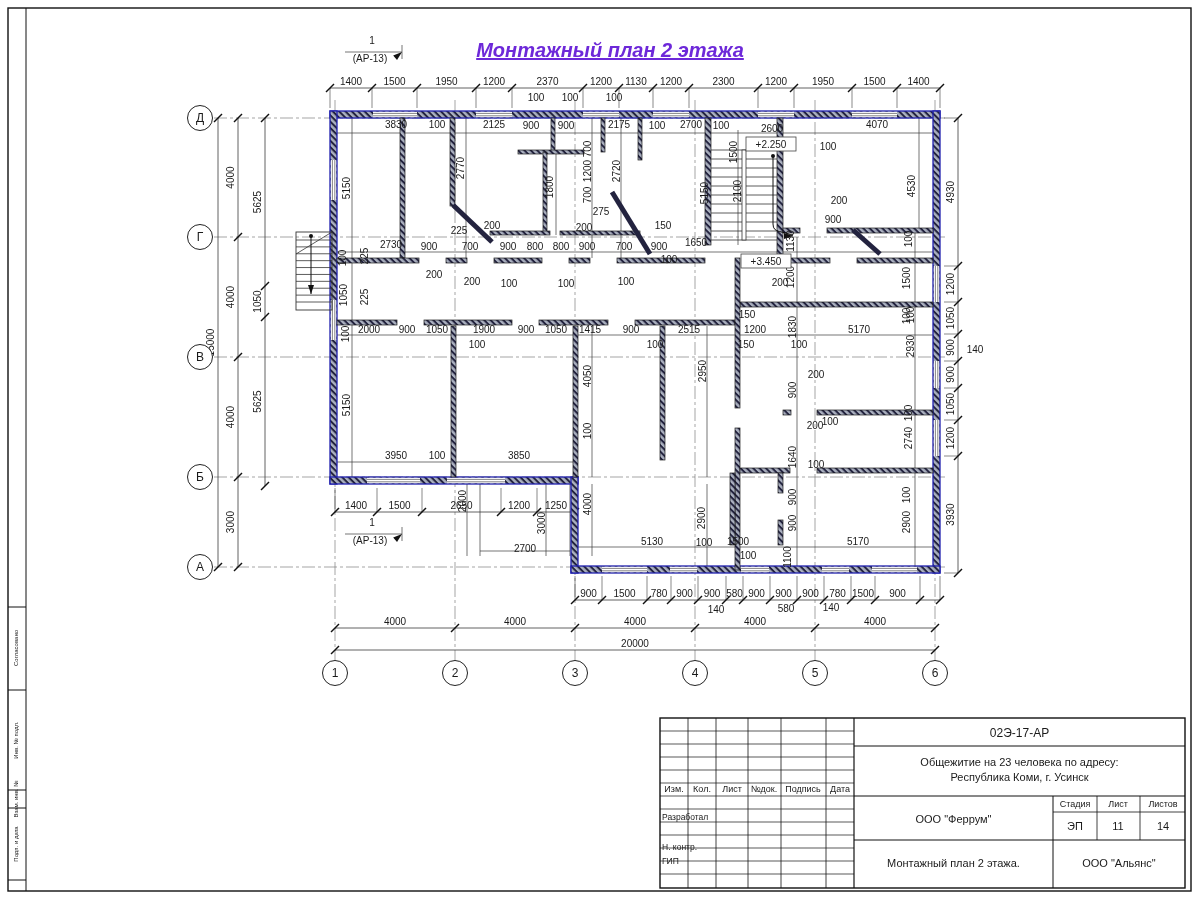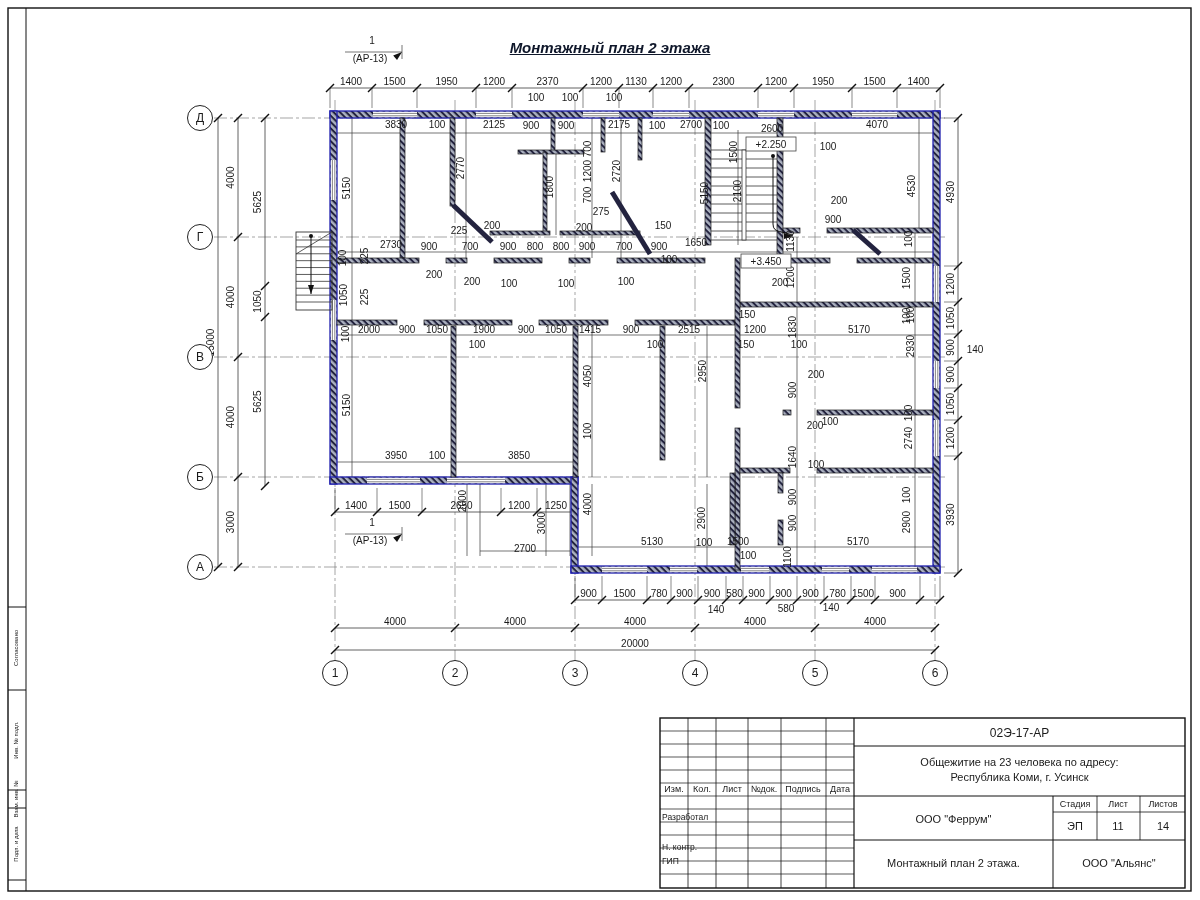--- a/index.html
+++ b/index.html
@@ -1,20 +1,20 @@
 <!DOCTYPE html>
 <html><head>
 <meta charset="utf-8">
 <style>
   html,body{margin:0;padding:0;background:#e8e8e8}
   .sheet{position:relative;width:1200px;height:900px;background:#ffffff;overflow:hidden;
          font-family:"Liberation Sans", sans-serif;}
   .plan-title{position:absolute;left:450px;top:39px;width:320px;text-align:center;
-    font-family:"Liberation Sans", sans-serif;font-size:15px;font-style:italic;font-weight:bold;
-    color:#0f172a;text-decoration:underline;}
+    font-family:"Liberation Sans", sans-serif;font-size:20px;font-style:italic;font-weight:bold;
+    color:#6d28d9;text-decoration:underline;}
   svg text{font-family:"Liberation Sans", sans-serif;}
 </style>
 </head>
 <body>
 
 <div class="sheet">
   <div class="plan-title">Монтажный план 2 этажа</div>
   <svg id="plan" width="1200" height="900" viewBox="0 0 1200 900">
       <defs>
         <pattern id="wh" width="4.5" height="4.5" patternUnits="userSpaceOnUse" patternTransform="rotate(45)">

